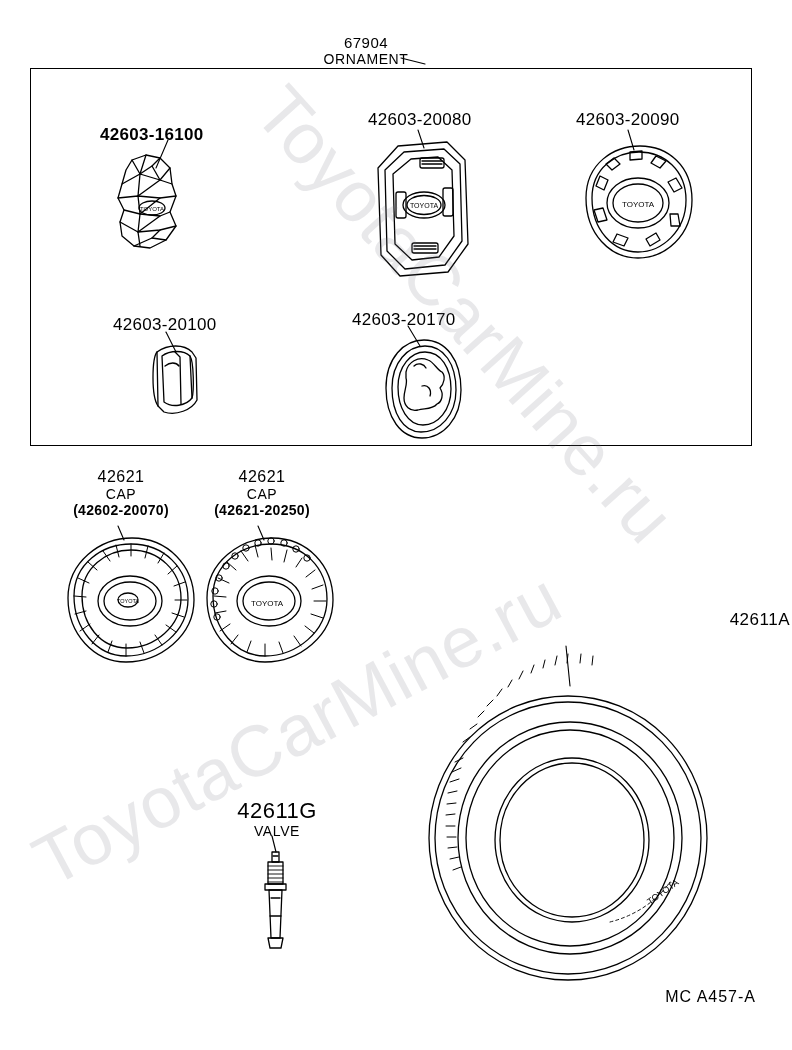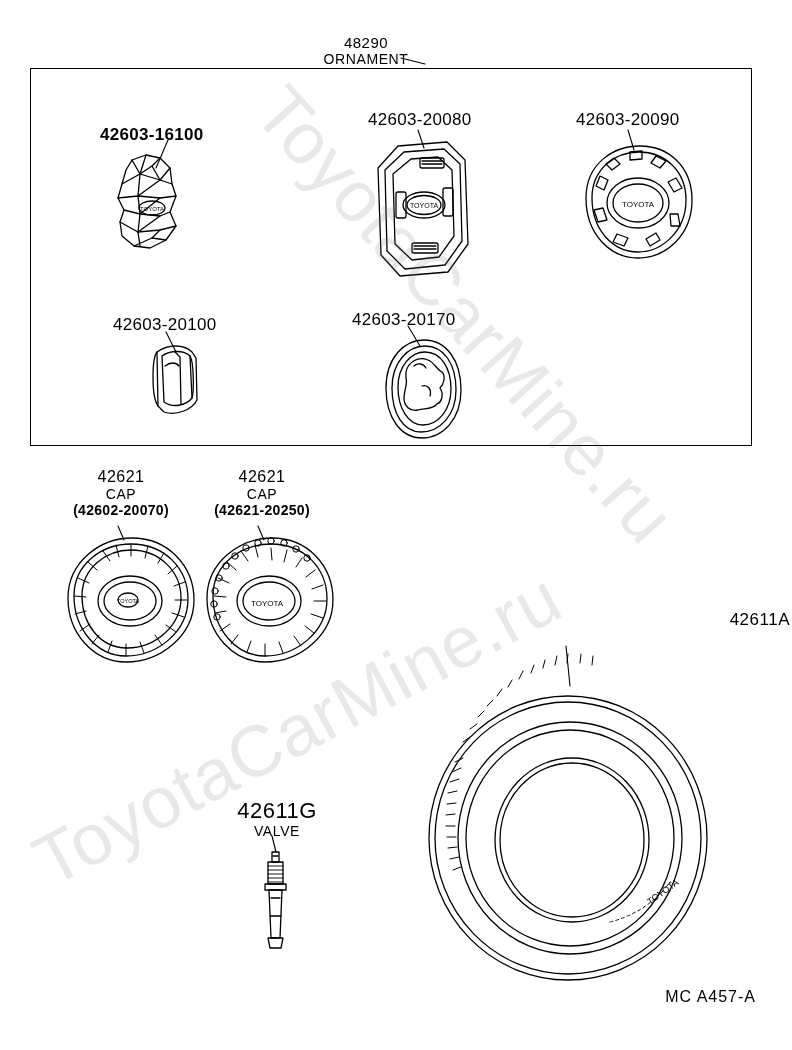--- a/index.html
+++ b/index.html
@@ -90,21 +90,21 @@
 </style>
 </head>
 <body>
 
 <div class="watermark">
   <span class="wm-text wm1">ToyotaCarMine.ru</span>
   <span class="wm-text wm2">ToyotaCarMine.ru</span>
 </div>
 
 <div class="label" style="left:296px; top:34px; width:140px;">
-  <span>48290</span>
+  <span>67904</span>
   <span class="sub">ORNAMENT</span>
 </div>
 
 <div class="box"></div>
 
 <div class="pn" style="left:100px; top:125px;font-weight:bold;">42603-16100</div>
 <div class="pn" style="left:368px; top:110px;">42603-20080</div>
 <div class="pn" style="left:576px; top:110px;">42603-20090</div>
 <div class="pn" style="left:113px; top:315px;">42603-20100</div>
 <div class="pn" style="left:352px; top:310px;">42603-20170</div>

